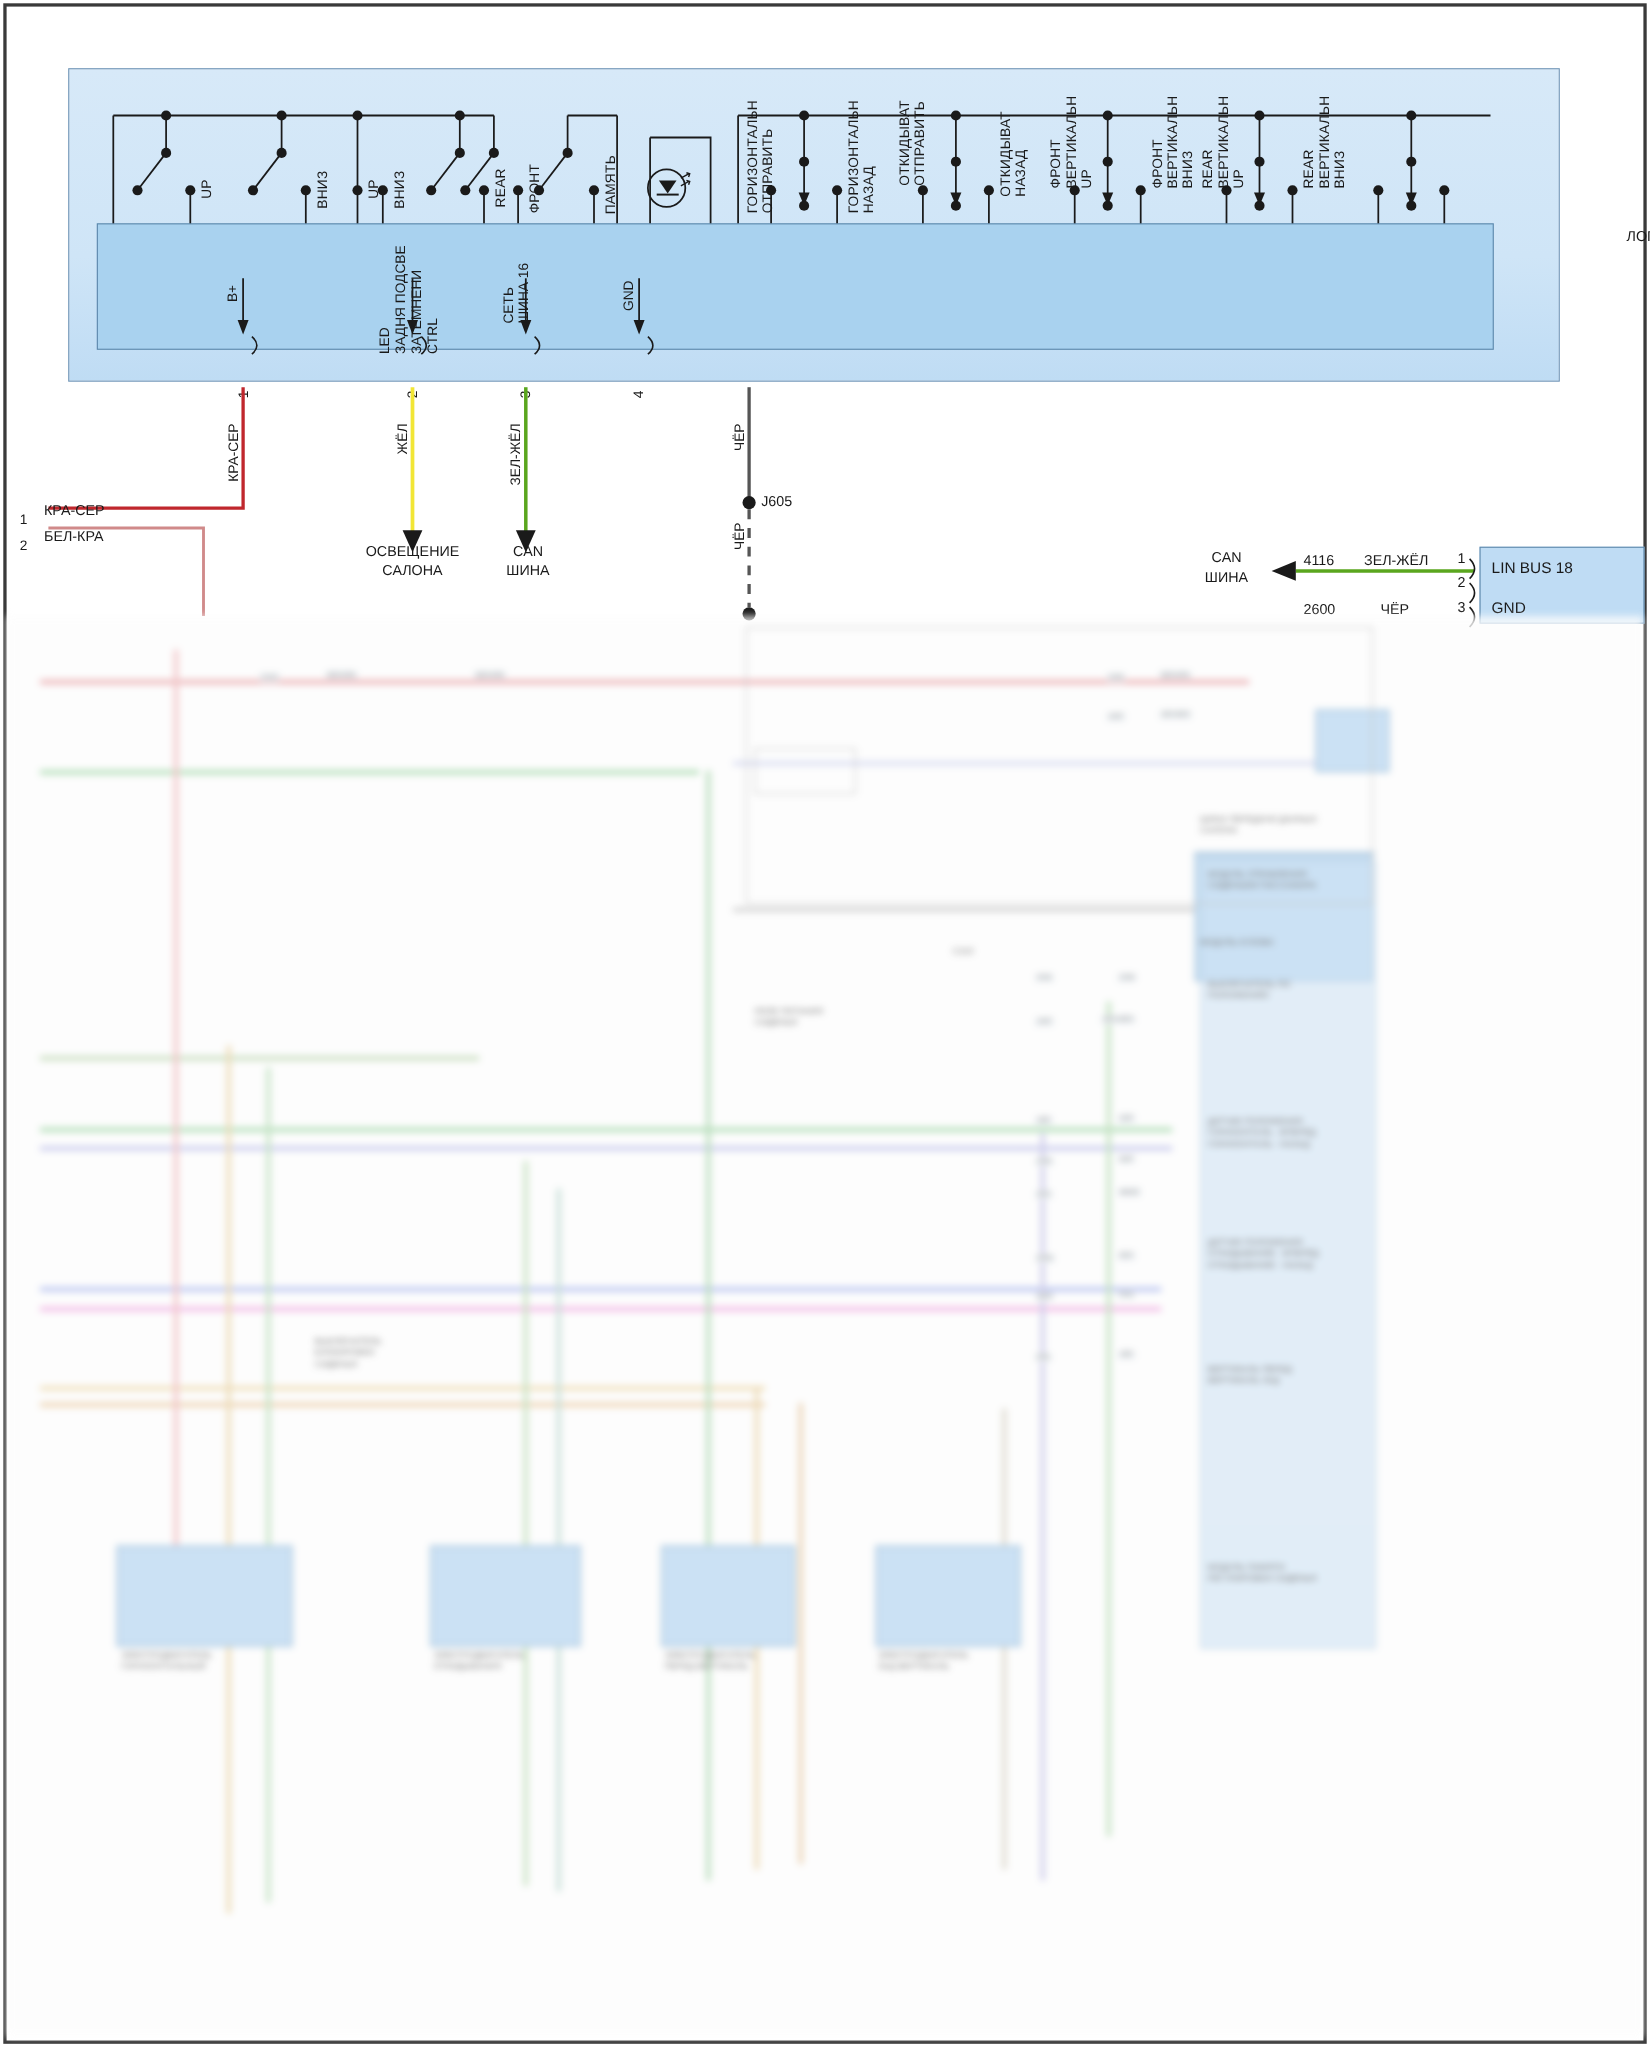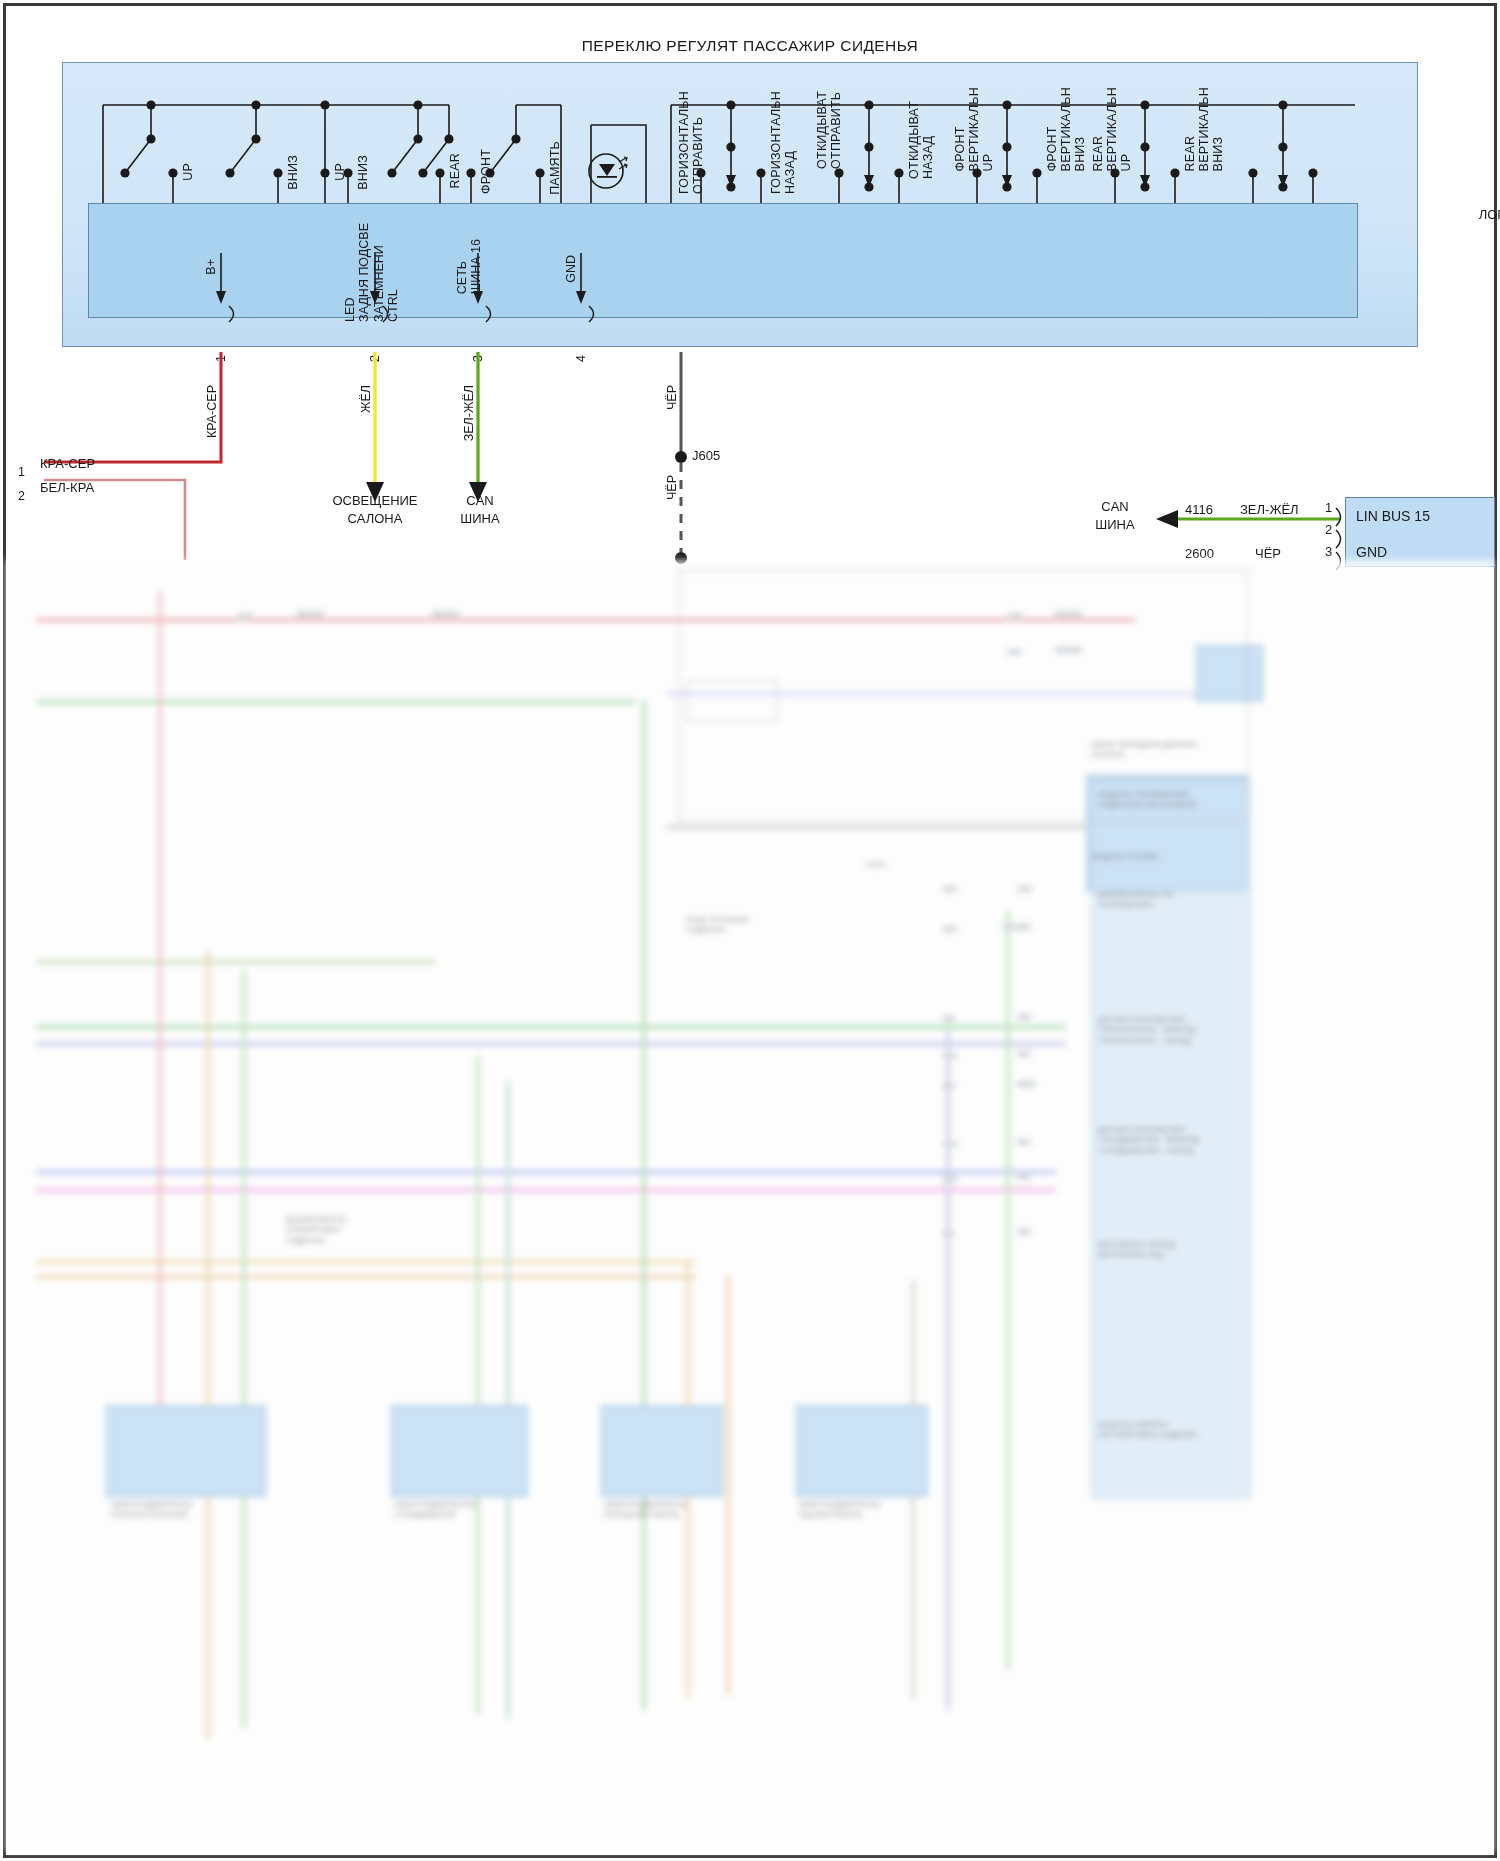--- a/index.html
+++ b/index.html
@@ -72,21 +72,20 @@
   .gbox{position:absolute;border:1px solid #b5b5b5;background:transparent;}
   .tag{position:absolute;background:#e9eef2;font-size:6px;color:#666;padding:1px 2px;}
   .footer{position:absolute;left:30px;bottom:8px;font-size:8px;color:#888;}
 </style>
 </head>
 <body>
 
 <div id="page">
   <div class="frame"></div>
 
-  <div class="title">ПЕРЕКЛЮ РЕГУЛЯТ ПАССАЖИР СИДЕНЬЯ</div>
 
   <div class="module">
 
     <div class="logicbox"></div>
     <div class="logic-label">ЛОГИКА</div>
 
     <svg class="ov" width="1356" height="285">
       <g stroke="#1a1a1a" stroke-width="1.6" fill="none">
 
         <path d="M40 42 L40 140"></path>
@@ -323,21 +322,21 @@
 ШИНА</div>
   <div class="hlab" style="left:1185px;top:502px;">4116</div>
   <div class="hlab" style="left:1240px;top:502px;">ЗЕЛ-ЖЁЛ</div>
   <div class="hlab" style="left:1325px;top:500px;">1</div>
   <div class="hlab" style="left:1325px;top:522px;">2</div>
   <div class="hlab" style="left:1185px;top:546px;">2600</div>
   <div class="hlab" style="left:1255px;top:546px;">ЧЁР</div>
   <div class="hlab" style="left:1325px;top:544px;">3</div>
 
   <div class="conn">
-    <div>LIN BUS 15</div>
+    <div>LIN BUS 18</div>
     <div style="margin-top:14px;">GND</div>
   </div>
 
   <div class="blurzone">
     <div class="bz-bg"></div>
 
     <div class="wire" style="left:30px;top:58px;width:1100px;background:#e8a0a4;"></div>
     <div class="wire" style="left:30px;top:140px;width:600px;background:#9fd6a6;"></div>
     <div class="wire" style="left:30px;top:400px;width:400px;background:#bcd6b0;"></div>
     <div class="wire" style="left:30px;top:465px;width:1030px;background:#9fd6a6;"></div>

